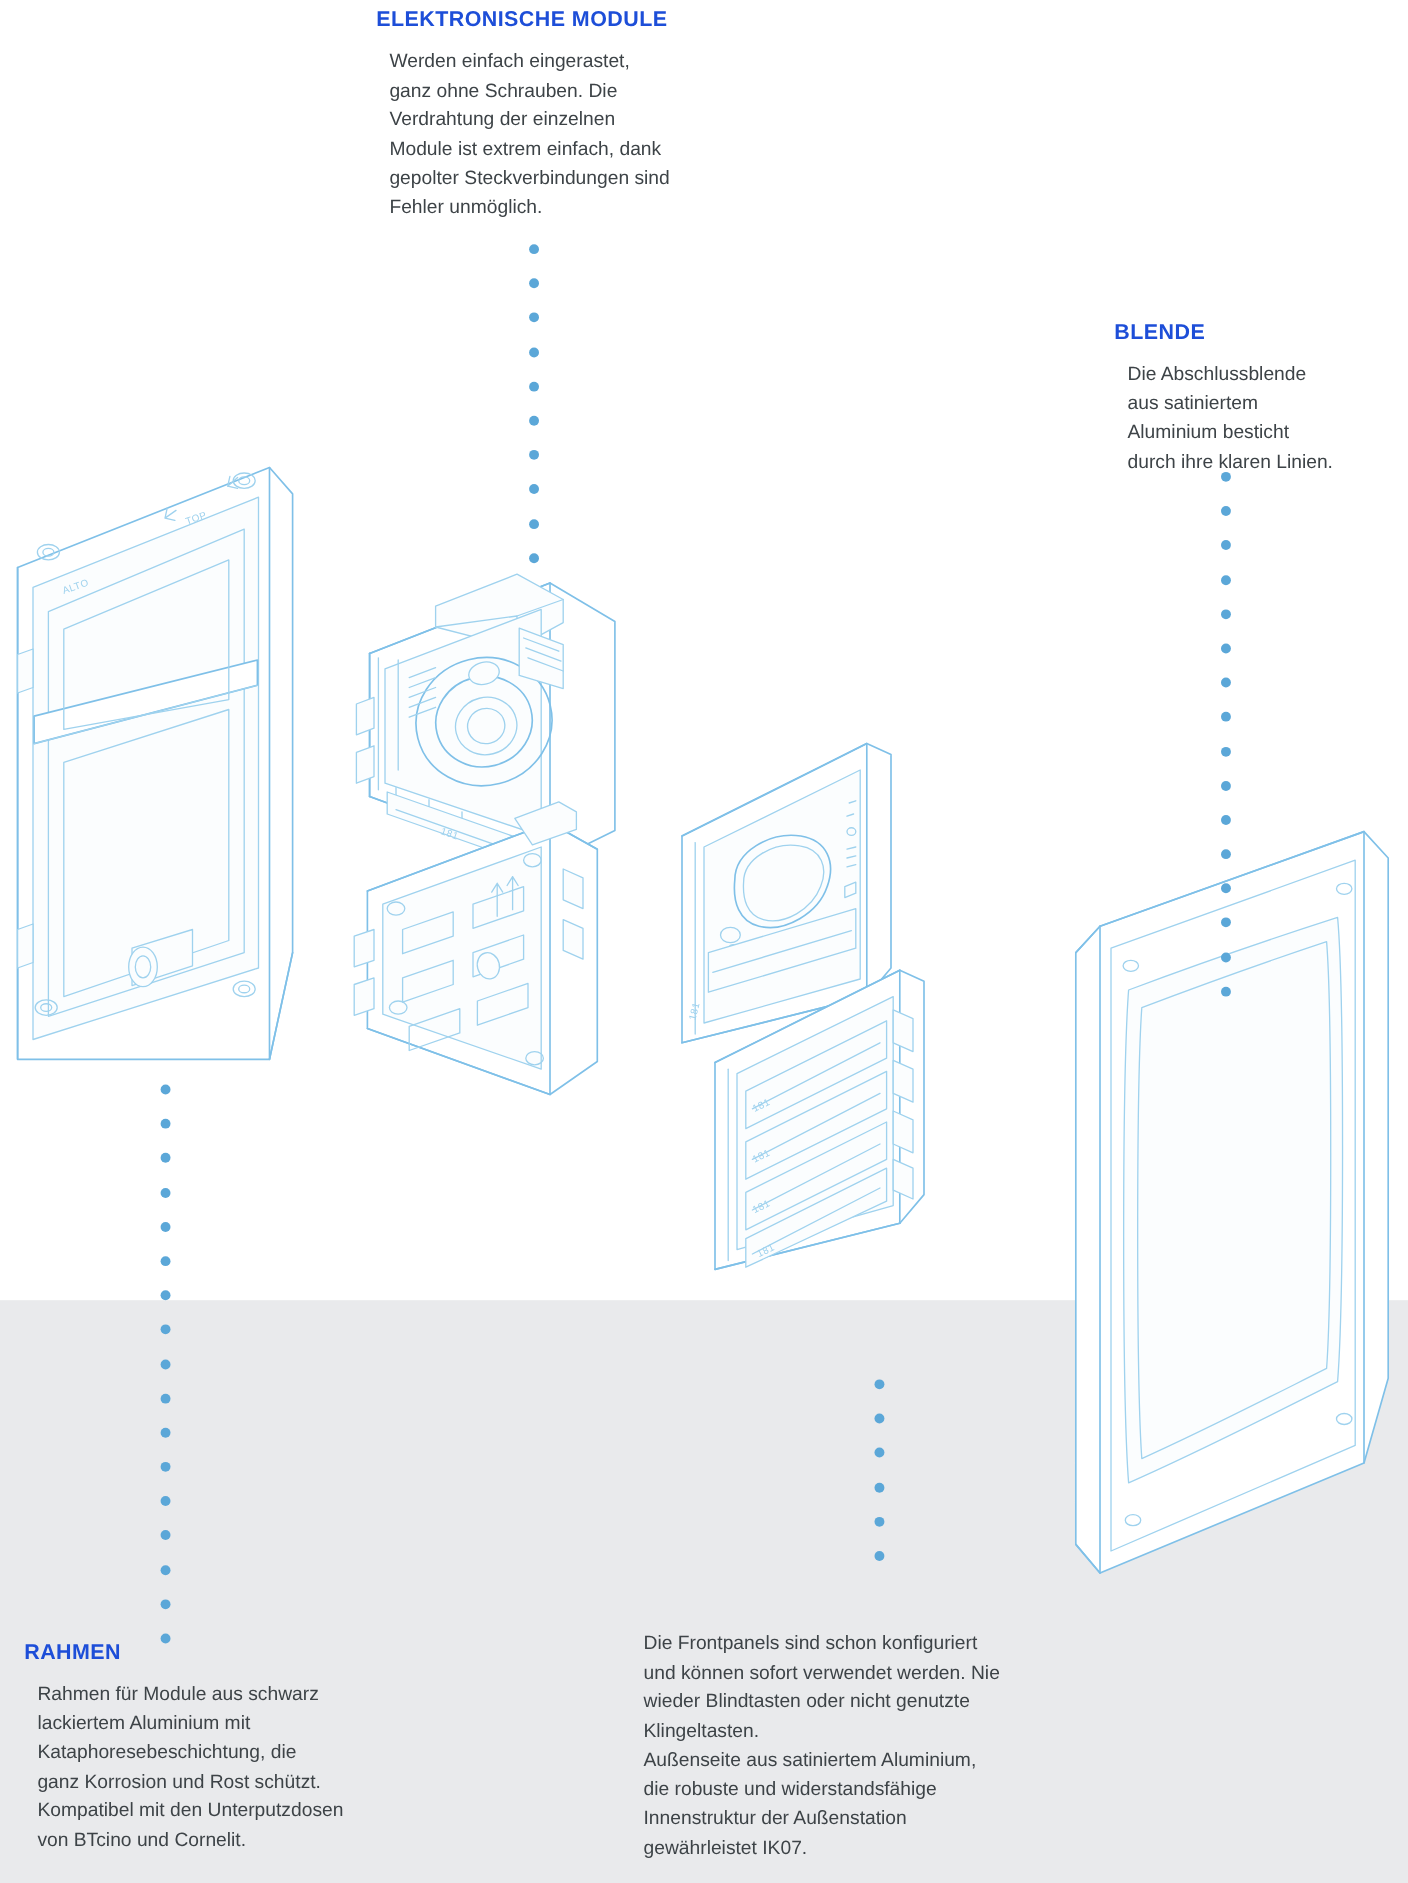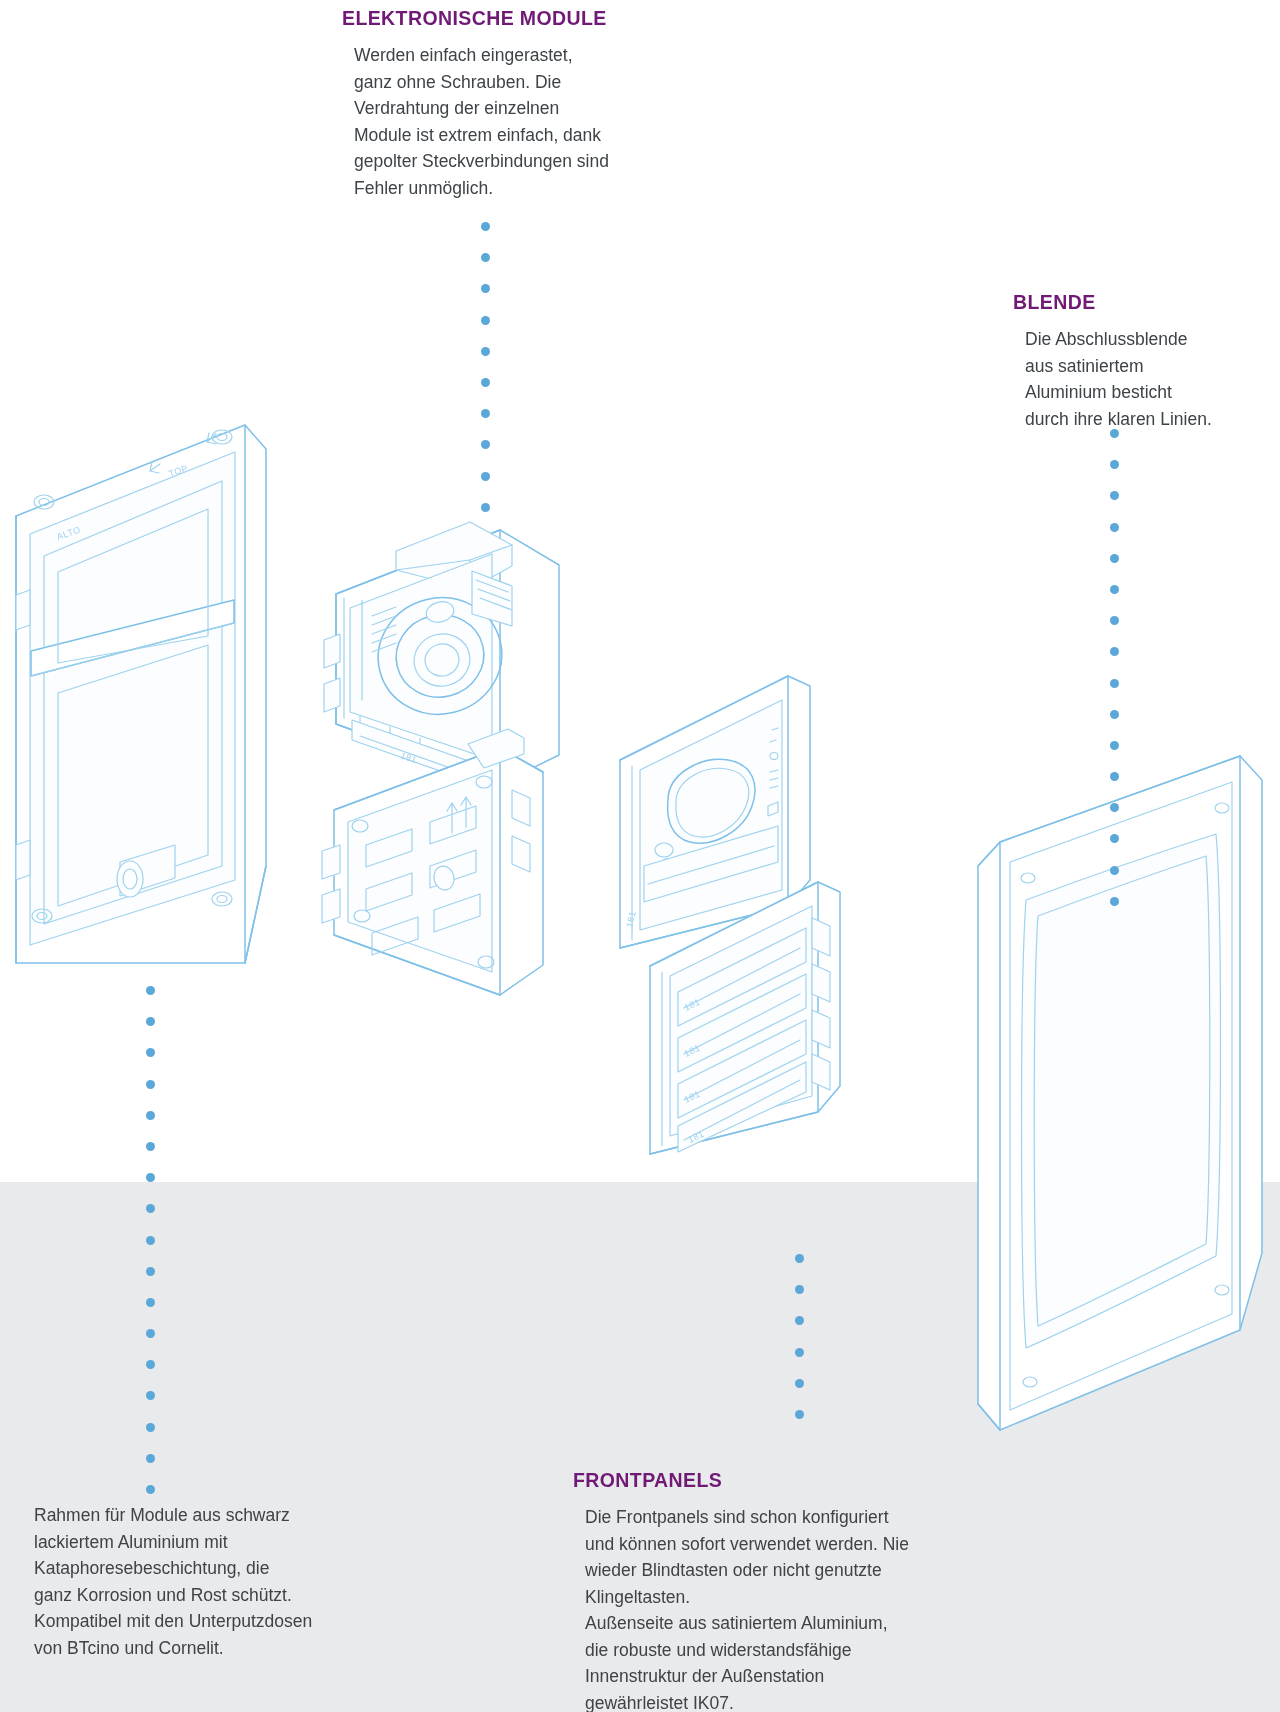--- a/index.html
+++ b/index.html
@@ -27,21 +27,21 @@
     top: 1182px;
     width: 1280px;
     height: 530px;
     background: #e9eaec;
   }
   
   .callout {
     position: absolute;
   }
   .callout .title {
-    color: #701a75;
+    color: #1d4ed8;
     font-weight: bold;
     font-size: 19.5px;
     letter-spacing: 0.4px;
     line-height: 24px;
     margin: 0 0 1px 0;
     text-transform: uppercase;
   }
   .callout .body {
     color: #3d4347;
     font-size: 17.5px;
@@ -360,30 +360,30 @@
 
   <div class="callout" id="callout-blende">
     <div class="title">BLENDE</div>
     <div class="body">Die Abschlussblende
 aus satiniertem
 Aluminium besticht
 durch ihre klaren Linien.</div>
   </div>
 
   <div class="callout" id="callout-rahmen">
+    <div class="title">RAHMEN</div>
     <div class="body">Rahmen für Module aus schwarz
 lackiertem Aluminium mit
 Kataphoresebeschichtung, die
 ganz Korrosion und Rost schützt.
 Kompatibel mit den Unterputzdosen
 von BTcino und Cornelit.</div>
   </div>
 
   <div class="callout" id="callout-front">
-    <div class="title">FRONTPANELS</div>
     <div class="body">Die Frontpanels sind schon konfiguriert
 und können sofort verwendet werden. Nie
 wieder Blindtasten oder nicht genutzte
 Klingeltasten.
 Außenseite aus satiniertem Aluminium,
 die robuste und widerstandsfähige
 Innenstruktur der Außenstation
 gewährleistet IK07.</div>
   </div>
 

